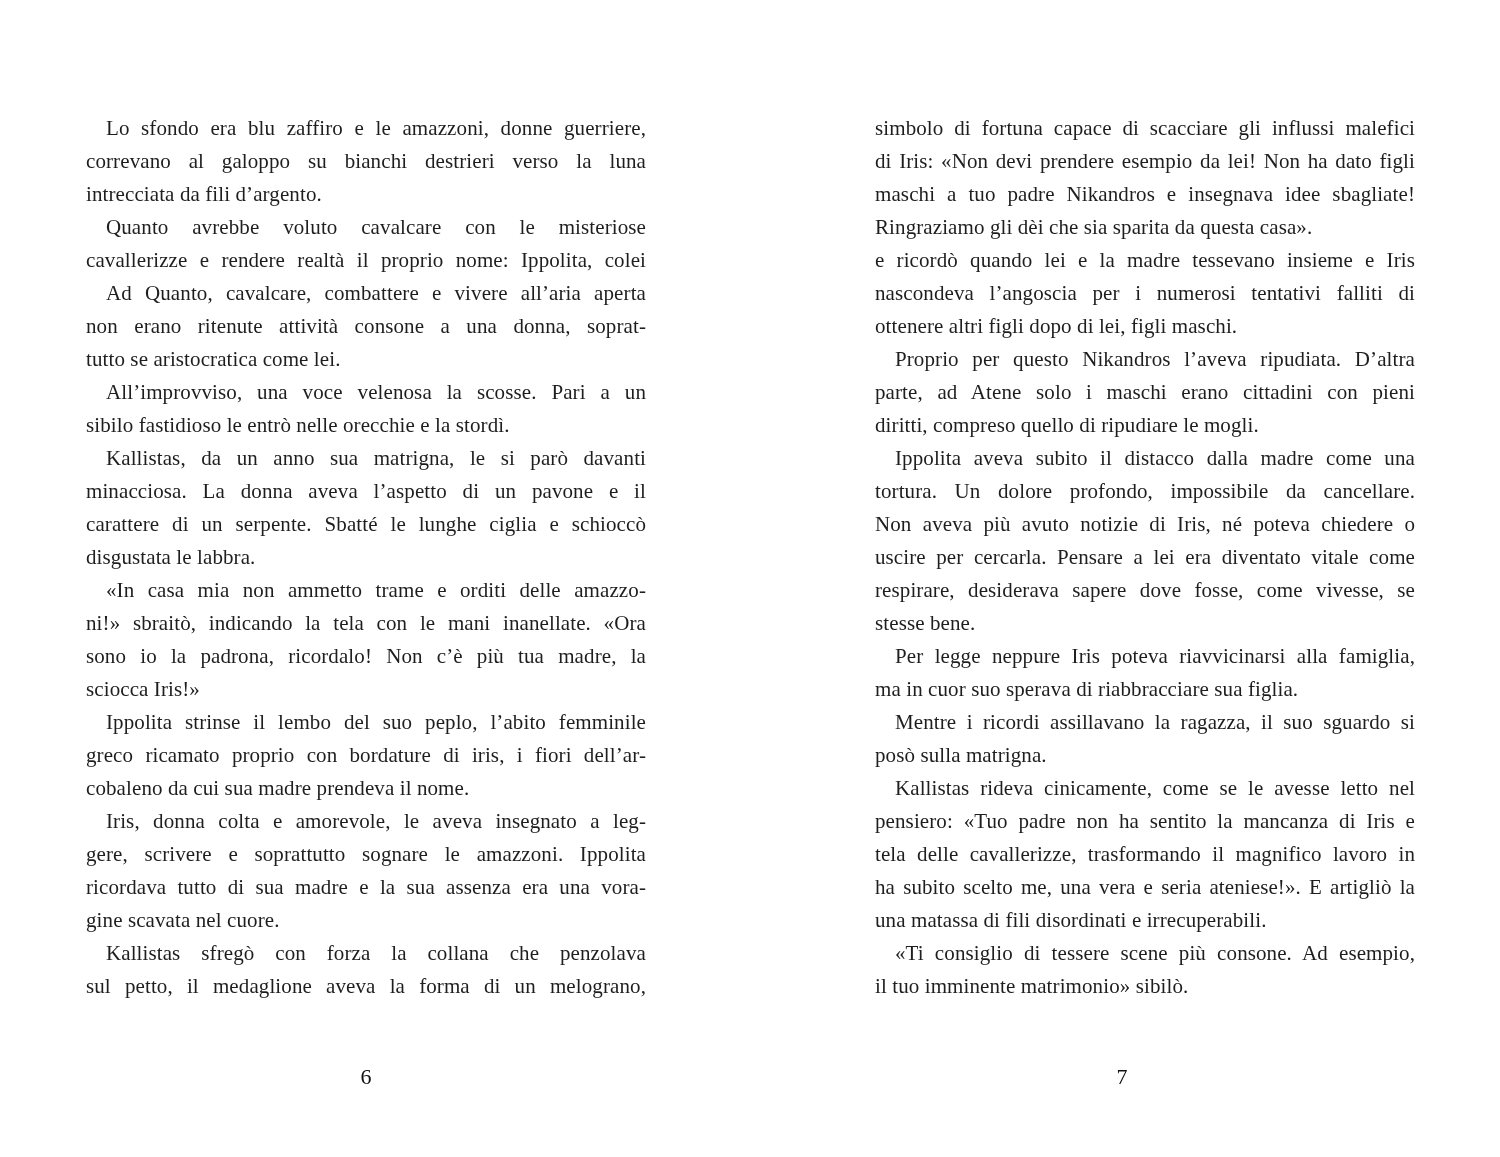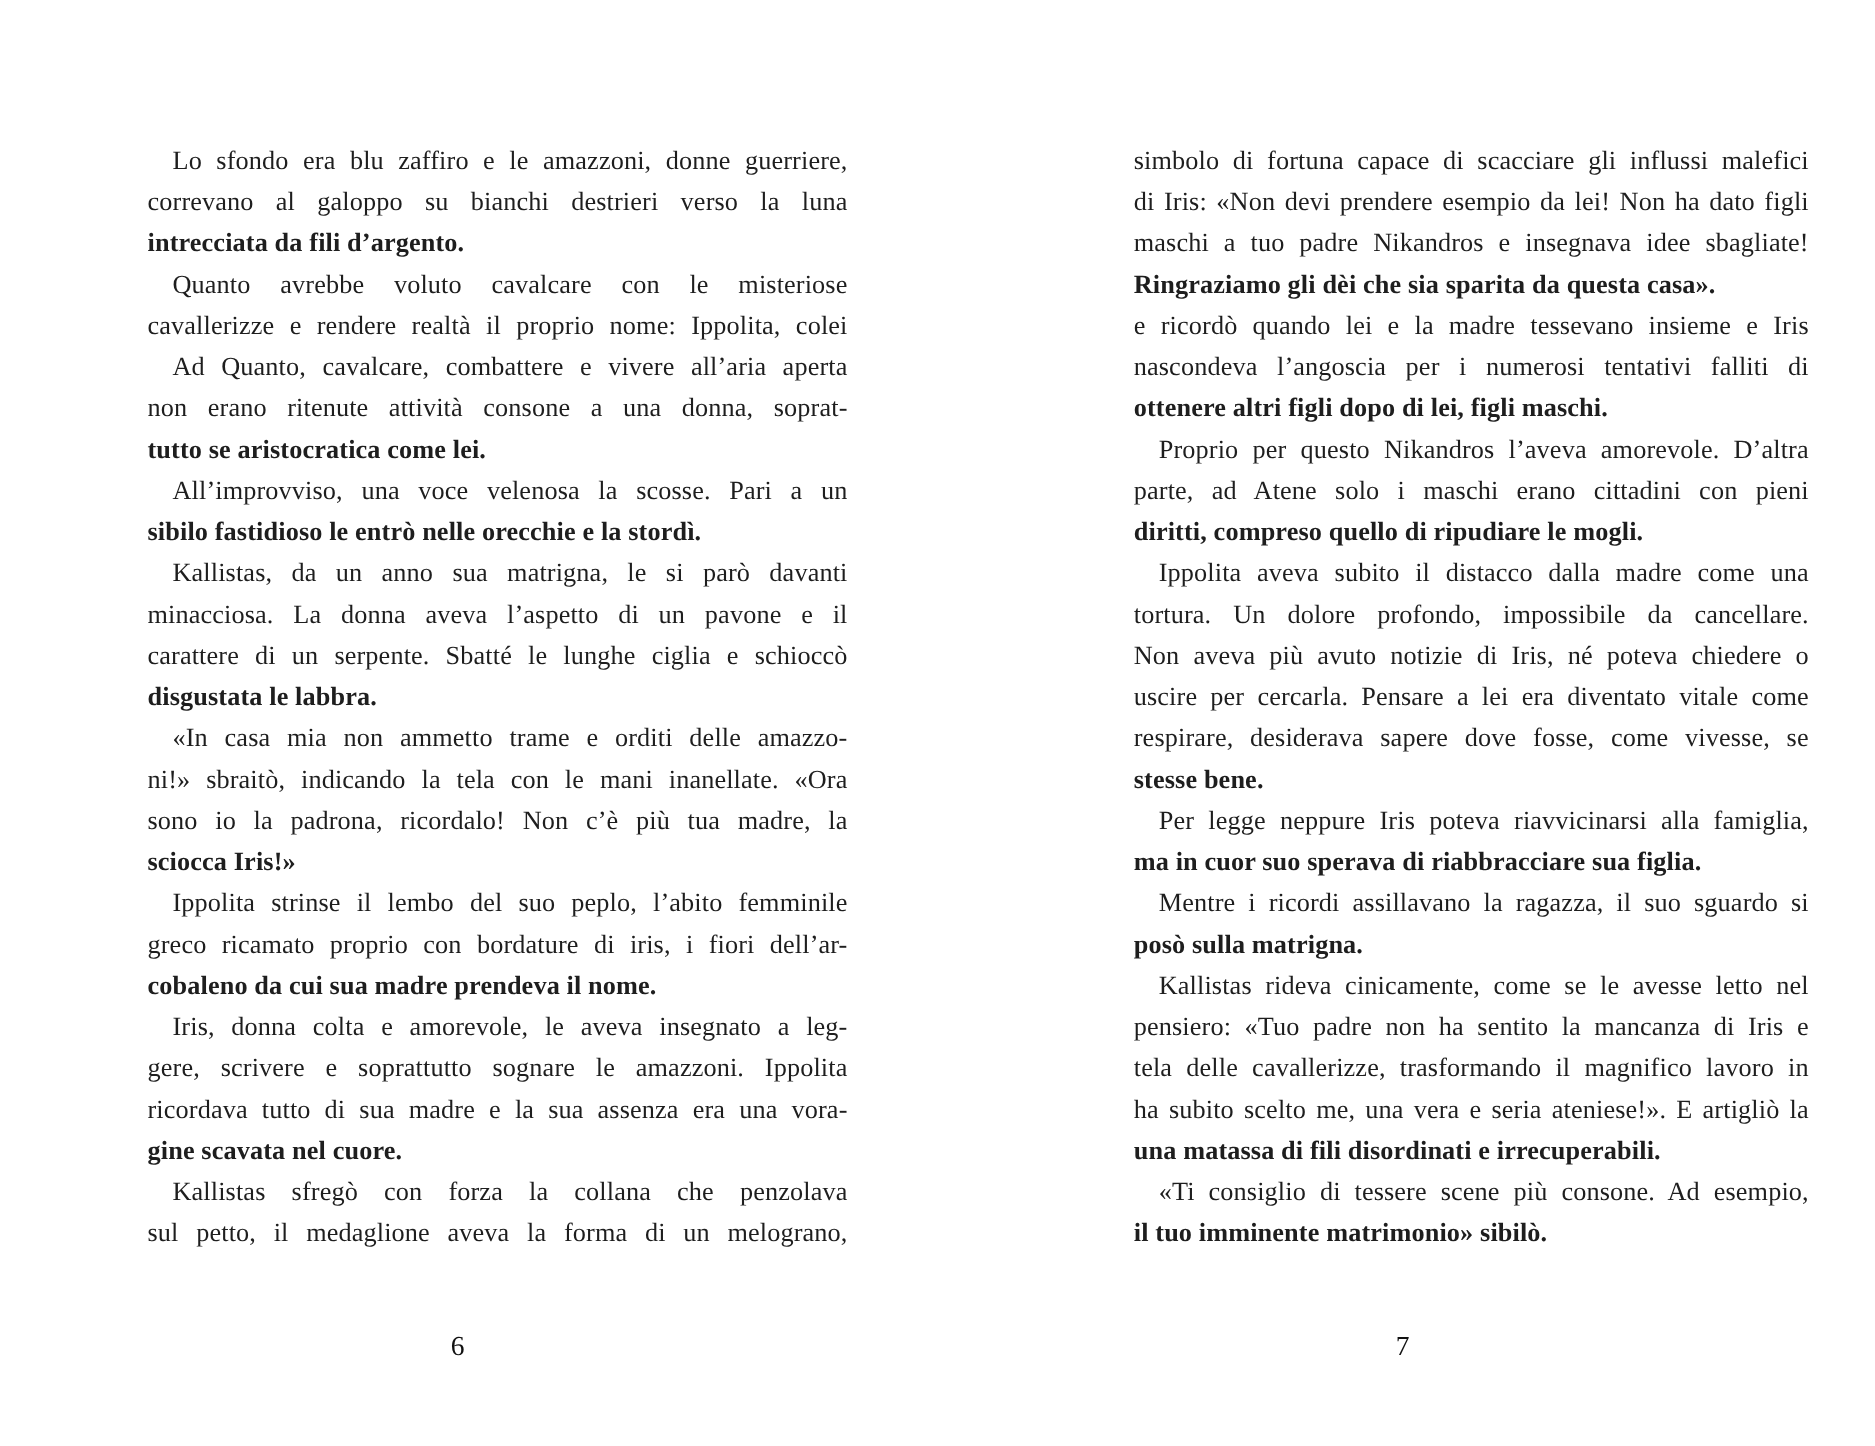--- a/index.html
+++ b/index.html
@@ -10,36 +10,34 @@
     overflow: hidden;
   }
   body {
     position: relative;
     font-family: "Liberation Serif", "DejaVu Serif", serif;
     color: #1e1e1e;
   }
   .text-col {
     position: absolute;
     top: 112px;
-    margin-left: 32px;
   }
   #page-left-col  { left: 86px;  width: 560px; }
   #page-right-col { left: 875px; width: 540px; }
   .line {
     font-size: 21px;
     line-height: 33px;
     height: 33px;
     text-align: justify;
     text-align-last: justify;
     letter-spacing: 0.1px;
   }
   .line.last {
     text-align: center;
     text-align-last: left;
-    font-weight: bold;
   }
   .line.indent { text-indent: 20px; }
   .folio {
     position: absolute;
     top: 1062px;
     font-size: 22px;
     line-height: 30px;
     text-align: center;
     color: #111111;
   }
@@ -80,21 +78,21 @@
   </div>
 
 <div id="page-right-col" class="text-col">
     <div class="line">simbolo di fortuna capace di scacciare gli influssi malefici</div>
     <div class="line">di Iris: «Non devi prendere esempio da lei! Non ha dato figli</div>
     <div class="line">maschi a tuo padre Nikandros e insegnava idee sbagliate!</div>
     <div class="line last">Ringraziamo gli dèi che sia sparita da questa casa».</div>
     <div class="line">e ricordò quando lei e la madre tessevano insieme e Iris</div>
     <div class="line">nascondeva l’angoscia per i numerosi tentativi falliti di</div>
     <div class="line last">ottenere altri figli dopo di lei, figli maschi.</div>
-    <div class="line indent">Proprio per questo Nikandros l’aveva amorevole. D’altra</div>
+    <div class="line indent">Proprio per questo Nikandros l’aveva ripudiata. D’altra</div>
     <div class="line">parte, ad Atene solo i maschi erano cittadini con pieni</div>
     <div class="line last">diritti, compreso quello di ripudiare le mogli.</div>
     <div class="line indent">Ippolita aveva subito il distacco dalla madre come una</div>
     <div class="line">tortura. Un dolore profondo, impossibile da cancellare.</div>
     <div class="line">Non aveva più avuto notizie di Iris, né poteva chiedere o</div>
     <div class="line">uscire per cercarla. Pensare a lei era diventato vitale come</div>
     <div class="line">respirare, desiderava sapere dove fosse, come vivesse, se</div>
     <div class="line last">stesse bene.</div>
     <div class="line indent">Per legge neppure Iris poteva riavvicinarsi alla famiglia,</div>
     <div class="line last">ma in cuor suo sperava di riabbracciare sua figlia.</div>

